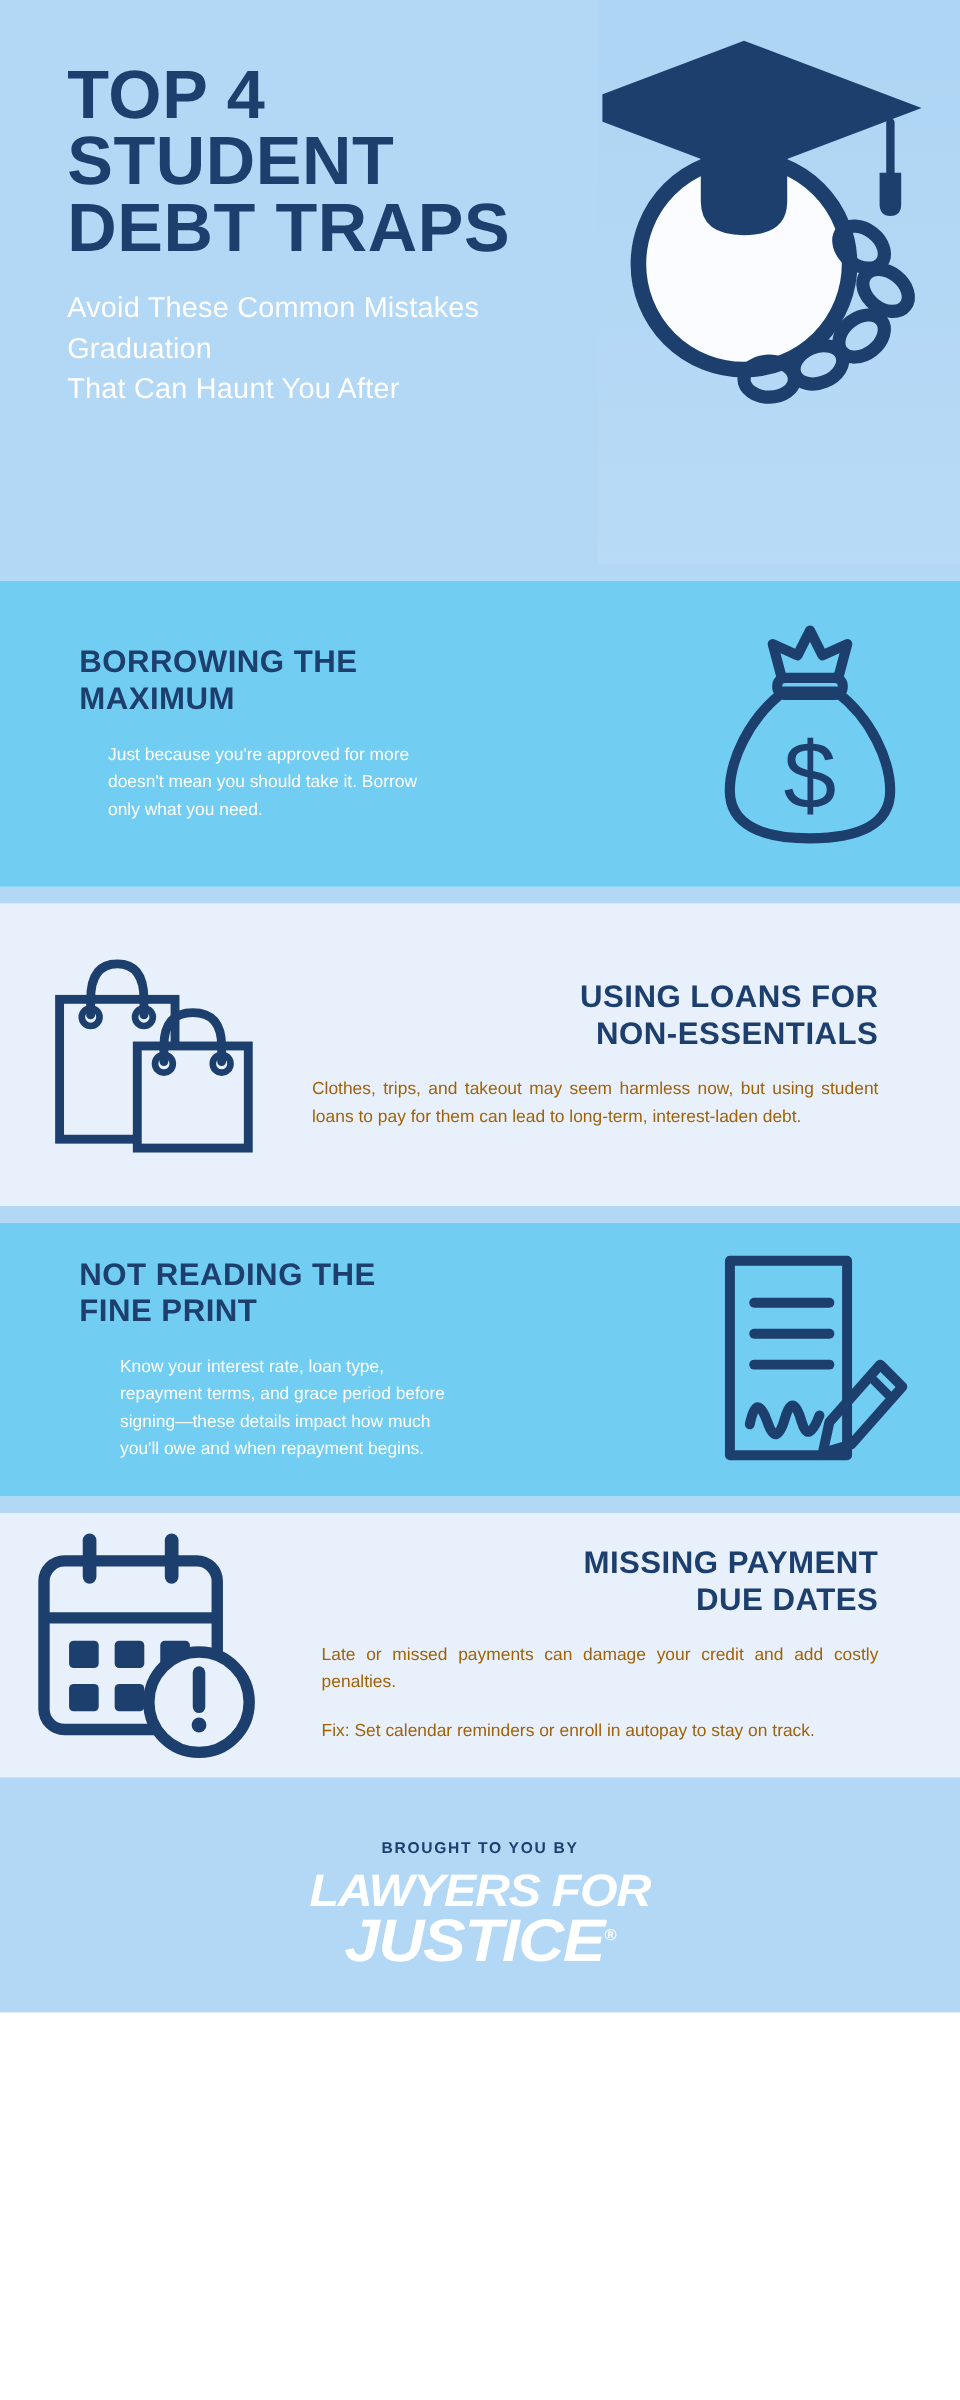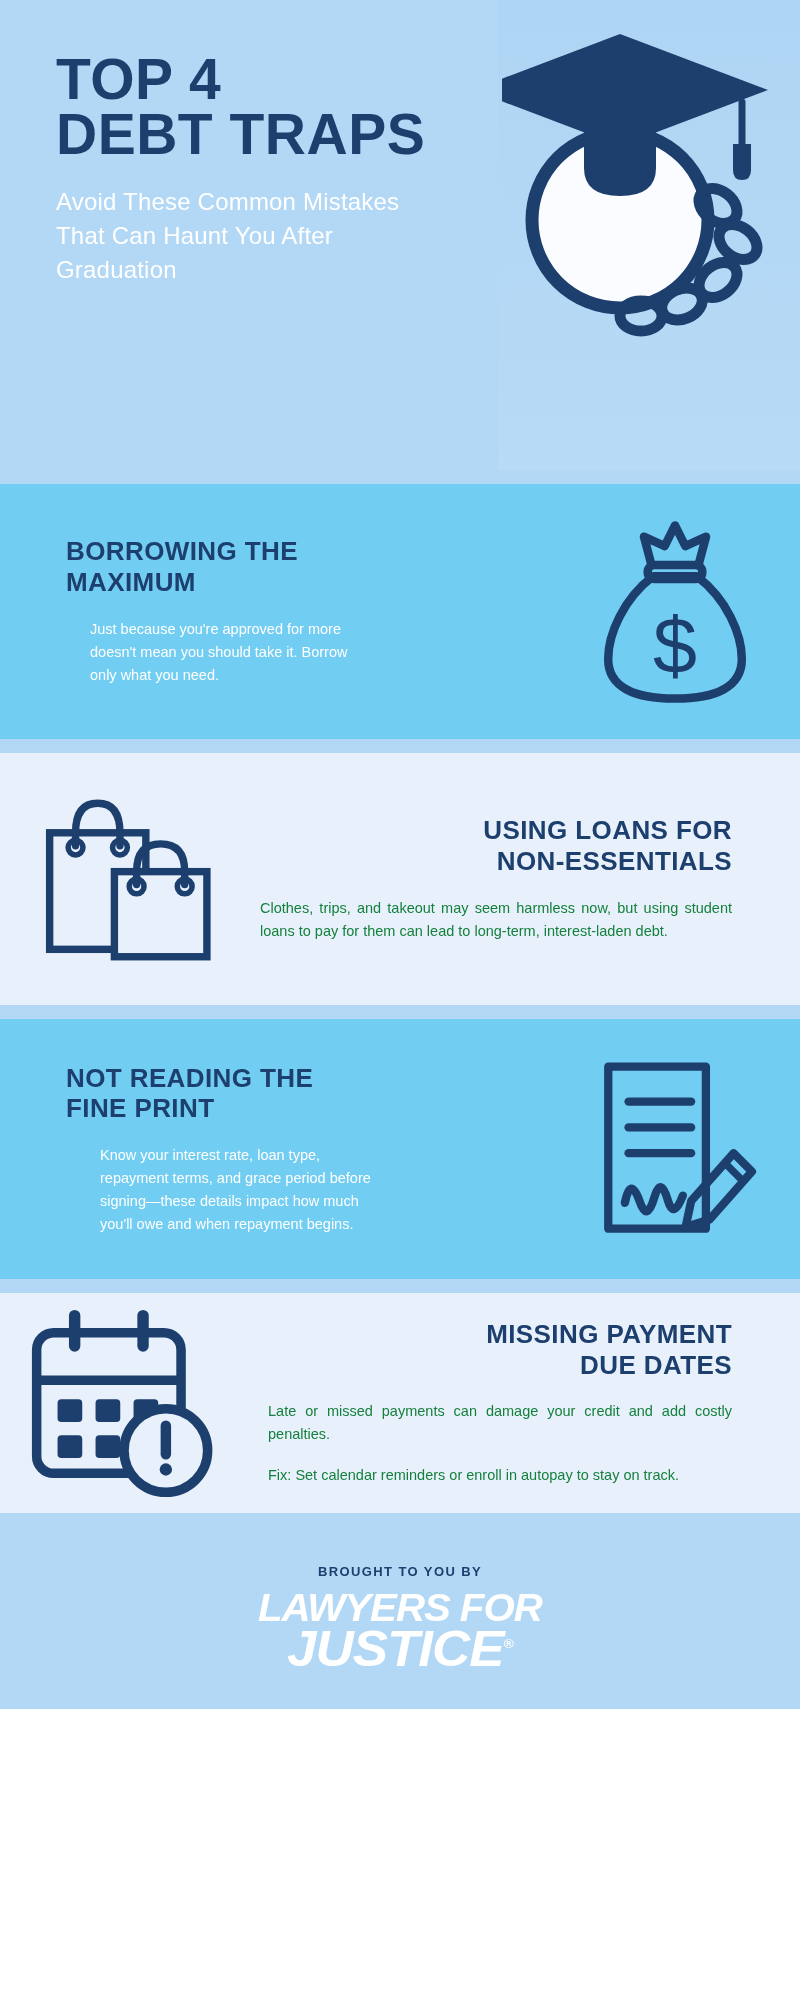--- a/index.html
+++ b/index.html
@@ -92,32 +92,32 @@
   }
   .sec-h span { display: block; }
 
   .sec-p {
     margin-top: 20px;
     font-size: 14.5px;
     line-height: 1.58;
   }
   .sec-p + .sec-p { margin-top: 18px; }
   .section.dark  .sec-p { color: #ffffff; }
-  .section.light .sec-p { color: #15803d; text-align: justify; }
+  .section.light .sec-p { color: #a16207; text-align: justify; }
 
   
   .sec-1 { height: 255px; justify-content: space-between; }
   .sec-1 .sec-text { flex: 1; padding-left: 66px; padding-right: 30px; }
   .sec-1 .sec-p { max-width: 262px; margin-left: 24px; }
 
   .sec-2 { height: 252px; }
   .sec-2 .sec-text { flex: 1; padding-left: 10px; padding-right: 68px; text-align: right; }
   .sec-2 .sec-p { text-align: justify; }
 
-  .sec-3 { height: 260px; }
+  .sec-3 { height: 228px; }
   .sec-3 .sec-text { flex: 1; padding-left: 66px; padding-right: 24px; }
   .sec-3 .sec-p { max-width: 290px; margin-left: 34px; }
 
   .sec-4 { height: 220px; }
   .sec-4 .sec-text { flex: 1; padding-left: 18px; padding-right: 68px; text-align: right; }
   .sec-4 .sec-p { text-align: justify; }
 
   
   .footer {
     height: 182px;
@@ -153,27 +153,28 @@
 </head>
 <body>
 
 <div class="page">
 
   <div class="header">
     <div class="header-accent"></div>
 
     <h1 class="title">
       <span>TOP 4</span>
+      <span>STUDENT</span>
       <span>DEBT TRAPS</span>
     </h1>
 
     <div class="subtitle">
       <span>Avoid These Common Mistakes</span>
+      <span>Graduation</span>
       <span>That Can Haunt You After</span>
-      <span>Graduation</span>
     </div>
 
     <div class="cap-wrap">
       <svg viewBox="0 0 290 340" width="290" height="340">
 
         <circle cx="118" cy="192" r="88" fill="#fafcff" stroke="#1d3f6e" stroke-width="13"></circle>
 
         <path d="M82 72 L82 140 Q82 168 118 168 Q154 168 154 140 L154 72 Z" fill="#1d3f6e"></path>
 
         <path d="M118 6 L266 62 L118 118 L-30 62 Z" fill="#1d3f6e"></path>

